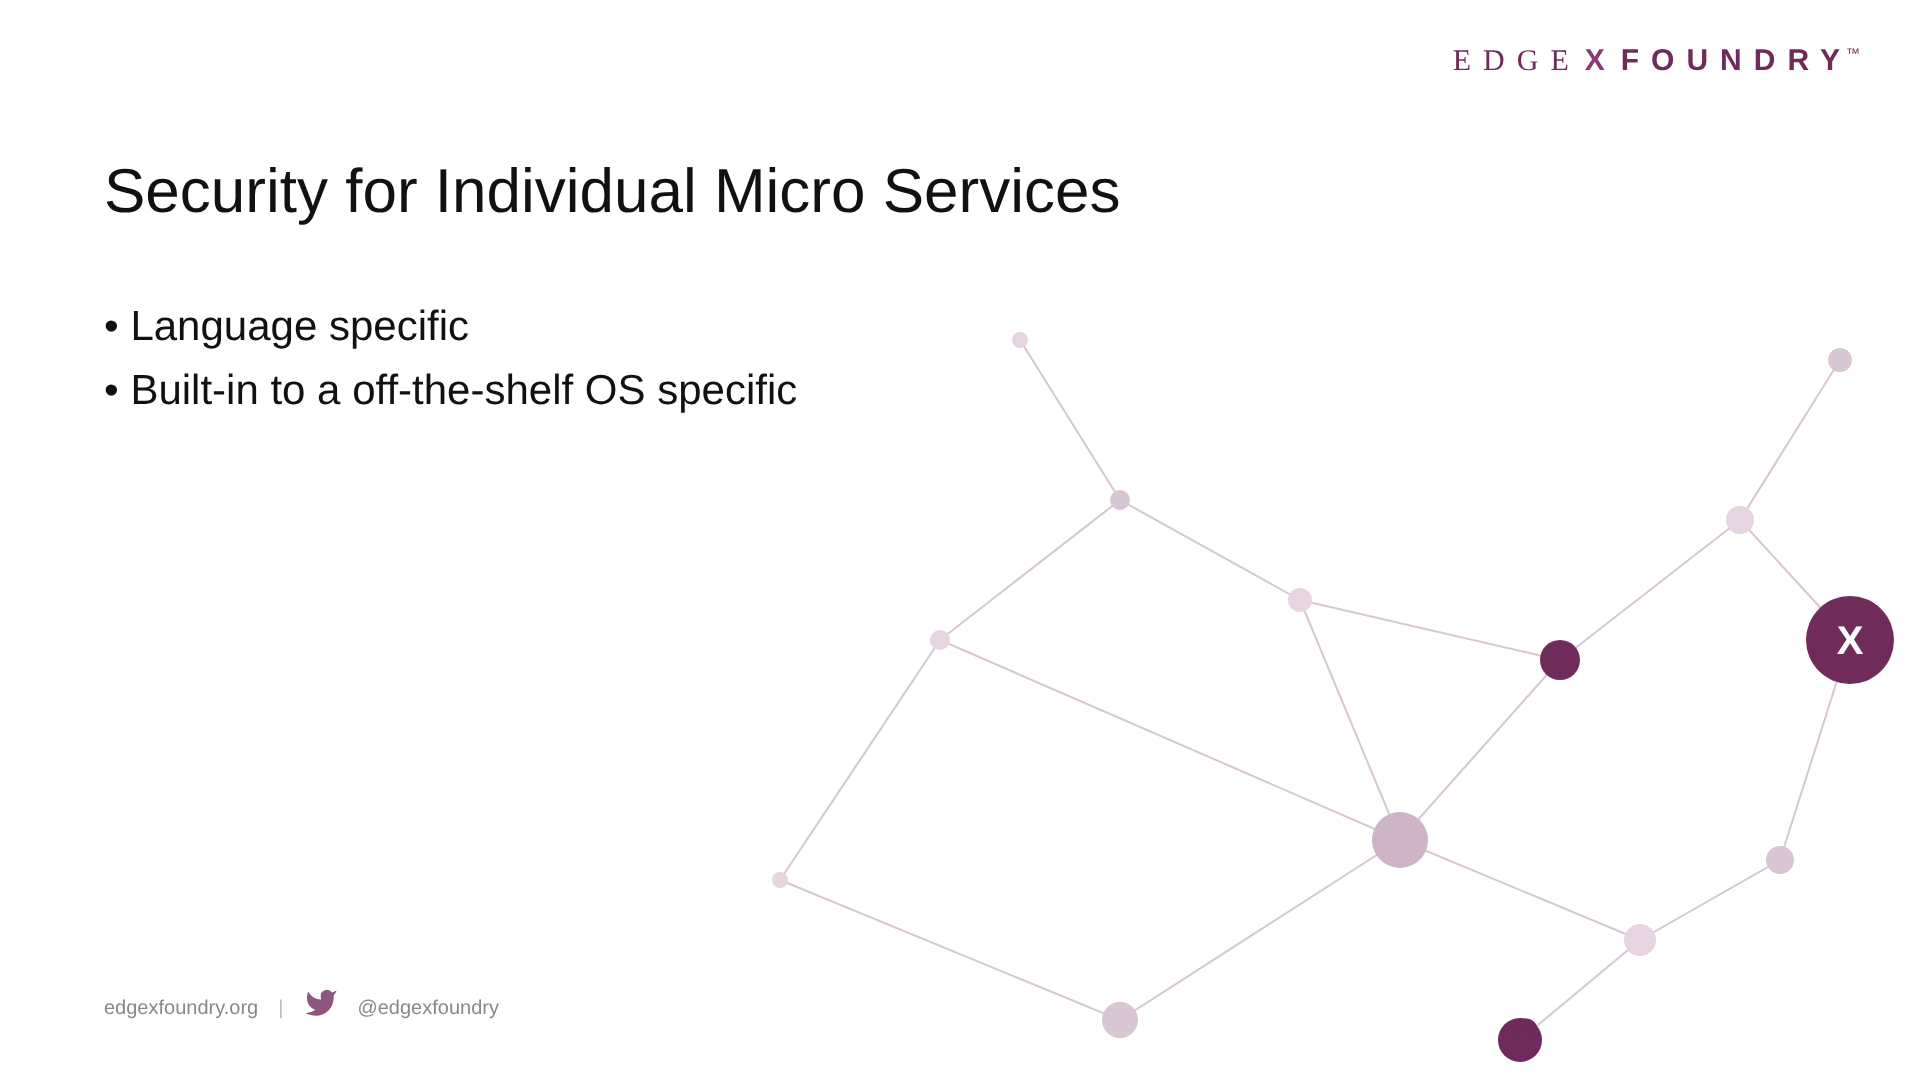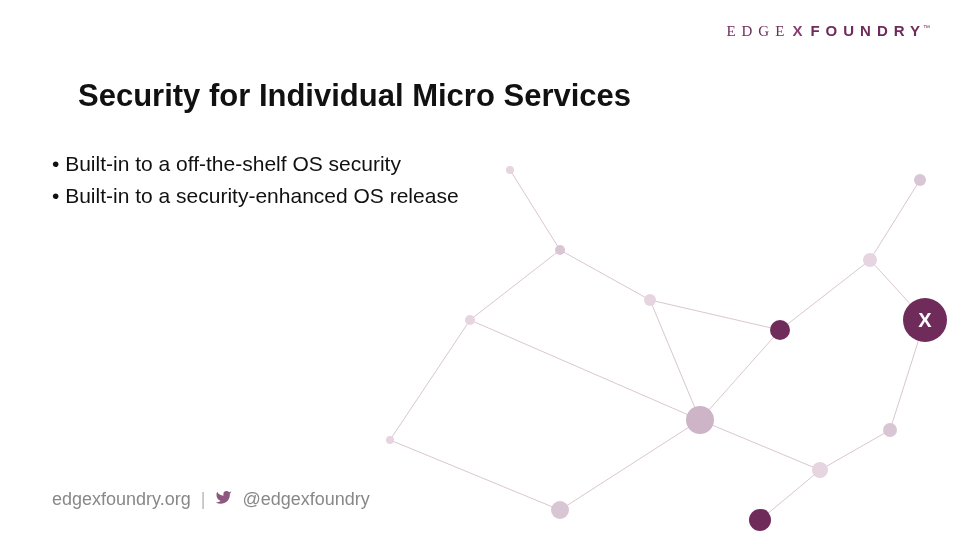--- a/index.html
+++ b/index.html
@@ -5,25 +5,25 @@
   * { margin: 0; padding: 0; box-sizing: border-box; }
   html, body { width: 960px; height: 540px; overflow: hidden; font-family: Arial, Helvetica, sans-serif; background: #fff; }
   .slide { position: relative; width: 960px; height: 540px; }
   .bg-deco { position: absolute; inset: 0; pointer-events: none; }
   .bg-deco svg { width: 100%; height: 100%; }
   .brand-logo { position: absolute; top: 22px; right: 30px; font-size: 15px; letter-spacing: 6px; font-weight: 400; color: #6f2c5a; }
   .brand-logo .edge { font-weight: 300; font-family: Liberation Serif, serif; }
   .brand-logo .x { font-weight: 700; color: #8a3a74; padding: 0 2px; }
   .brand-logo .foundry { font-weight: 700; }
   .brand-logo .tm { font-size: 7px; vertical-align: super; letter-spacing: 0; margin-left: -3px; }
-  .title { position: absolute; left: 52px; top: 78px; font-size: 31px; font-weight: 700; color: #111; margin-left: 26px; }
+  .title { position: absolute; left: 52px; top: 78px; font-size: 31px; font-weight: 400; color: #111; }
   .bullets { position: absolute; left: 52px; top: 148px; font-size: 21px; color: #111; line-height: 1.5; }
   .bullets li { list-style: none; }
   .bullets li::before { content: "• "; }
-  .footer { position: absolute; left: 52px; bottom: 30px; font-size: 18px; color: #888; display: flex; align-items: flex-start; gap: 10px; }
+  .footer { position: absolute; left: 52px; bottom: 30px; font-size: 10px; color: #888; display: flex; align-items: flex-end; gap: 10px; }
   .footer .sep { color: #bbb; }
   .twitter-icon svg { width: 17px; height: 17px; display: block; fill: #7a3a69; opacity: 0.85; }
 </style>
 </head>
 <body>
 
 <div class="slide">
 
   <div class="bg-deco">
     <svg viewBox="0 0 960 540">
@@ -68,22 +68,22 @@
     </svg>
   </div>
 
   <div class="brand-logo">
     <span class="edge">EDGE</span><span class="x">X</span><span class="foundry">FOUNDRY</span><span class="tm">™</span>
   </div>
 
   <h1 class="title">Security for Individual Micro Services</h1>
 
   <ul class="bullets">
-    <li>Built-in to a off-the-shelf OS security</li>
-    <li>Built-in to a security-enhanced OS release</li>
+    <li>Language specific</li>
+    <li>Built-in to a off-the-shelf OS specific</li>
   </ul>
 
   <div class="footer">
     <span>edgexfoundry.org</span>
     <span class="sep">|</span>
     <span class="twitter-icon">
       <svg viewBox="0 0 24 24">
           <path d="M23 3a10.9 10.9 0 0 1-3.14 1.53A4.48 4.48 0 0 0 12 8.5v1A10.66 10.66 0 0 1 3 4s-4 9 5 13a11.64 11.64 0 0 1-7 2c9 5 20 0 20-11.5a4.5 4.5 0 0 0-.08-.83A7.72 7.72 0 0 0 23 3z"></path>
         </svg>
     </span>

